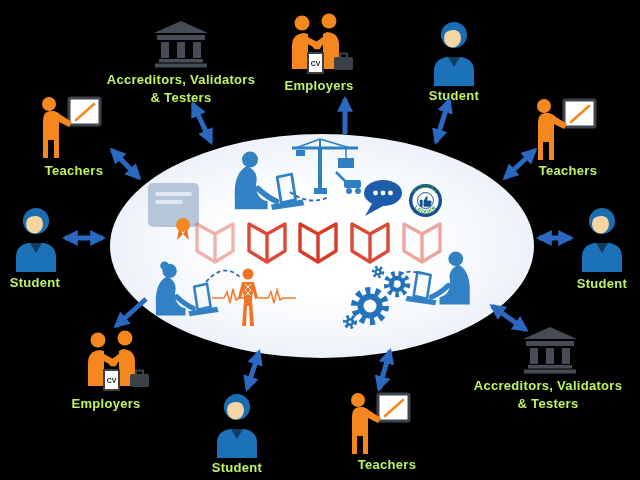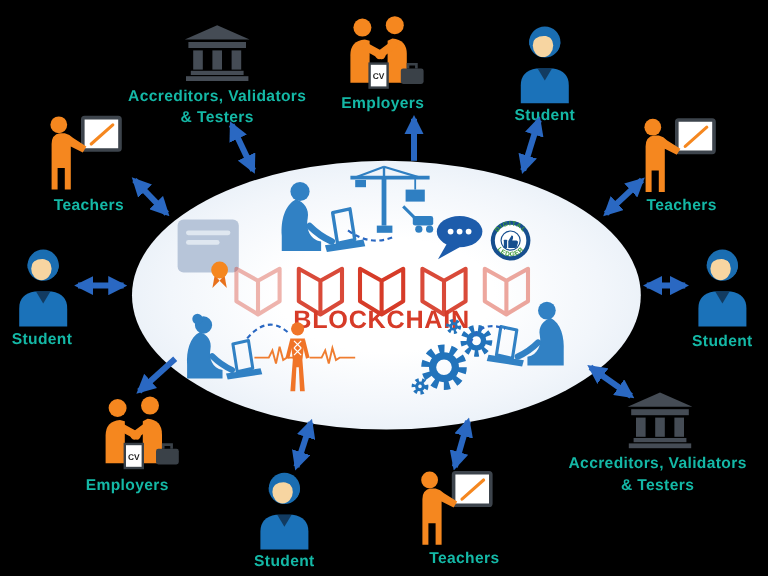--- a/index.html
+++ b/index.html
@@ -2,21 +2,21 @@
 <html><head>
 <meta charset="utf-8">
 <style>
   html,body{margin:0;padding:0;background:#000;}
   .stage{position:relative;width:640px;height:480px;background:#000;overflow:hidden;
          font-family:"Liberation Sans",sans-serif;}
   .abs{position:absolute;}
   svg{display:block;overflow:visible;}
   .ellipse{position:absolute;left:110px;top:134px;width:424px;height:224px;border-radius:50%;
            background:radial-gradient(ellipse at center,#ffffff 30%,#f2f6fb 60%,#dce7f2 100%);}
-  .node-label{position:absolute;color:#14b8a6;font-size:13px;font-weight:600;text-align:center;
+  .node-label{position:absolute;color:#bef264;font-size:13px;font-weight:600;text-align:center;
               letter-spacing:.3px;line-height:1.35;}
   .bc-title{position:absolute;left:218px;top:255px;width:200px;text-align:center;
             font-size:21px;font-weight:bold;color:#d63b28;letter-spacing:.6px;}
   #arrows{position:absolute;left:0;top:0;pointer-events:none;}
 </style>
 </head>
 <body>
 
 <div class="stage">
 
@@ -146,21 +146,20 @@
   <svg class="abs" style="left:297px;top:218px" width="42" height="47" viewBox="0 0 42 47">
       <use href="#icon-cube"></use>
     </svg>
   <svg class="abs" style="left:349px;top:218px;opacity:.92" width="42" height="47" viewBox="0 0 42 47">
       <use href="#icon-cube"></use>
     </svg>
   <svg class="abs" style="left:401px;top:218px;opacity:.45" width="42" height="47" viewBox="0 0 42 47">
       <use href="#icon-cube"></use>
     </svg>
 
-  <div class="bc-title">BLOCKCHAIN</div>
 
   <svg class="abs" style="left:148px;top:262px" width="72" height="58" viewBox="0 0 100 80">
     <use href="#icon-laptop-person"></use>
     <circle cx="23" cy="5" r="6" fill="#3181c4"></circle>
   </svg>
 
   <svg class="abs" style="left:212px;top:287px" width="84" height="20" viewBox="0 0 84 20">
     <polyline points="0,11 12,11 15,5 18,16 21,2 24,13 27,11 38,11" fill="none" stroke="#ef7d30" stroke-width="1.6"></polyline>
     <polyline points="46,11 56,11 59,5 62,16 65,3 68,13 71,11 84,11" fill="none" stroke="#ef7d30" stroke-width="1.6"></polyline>
   </svg>

